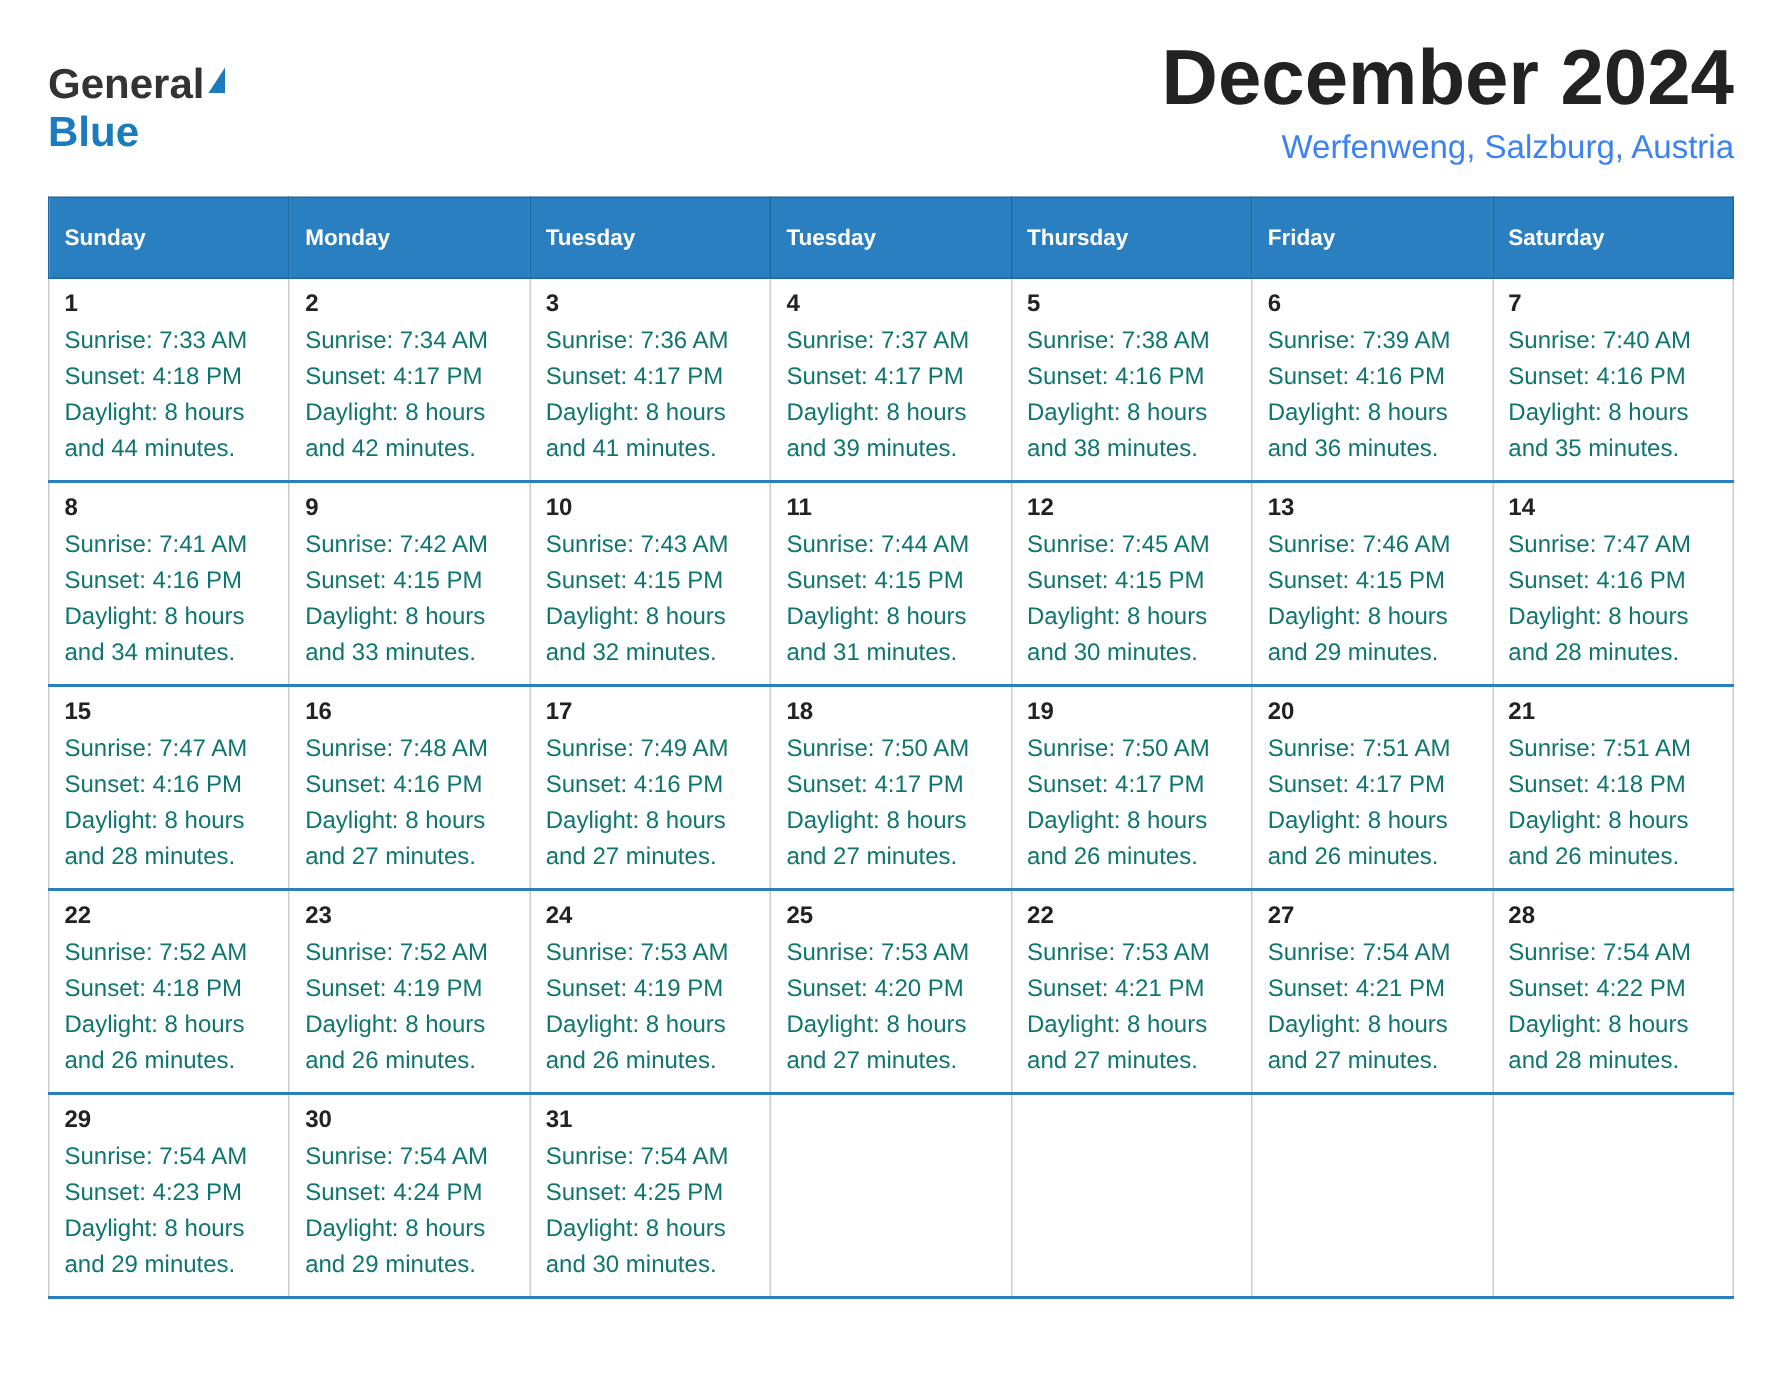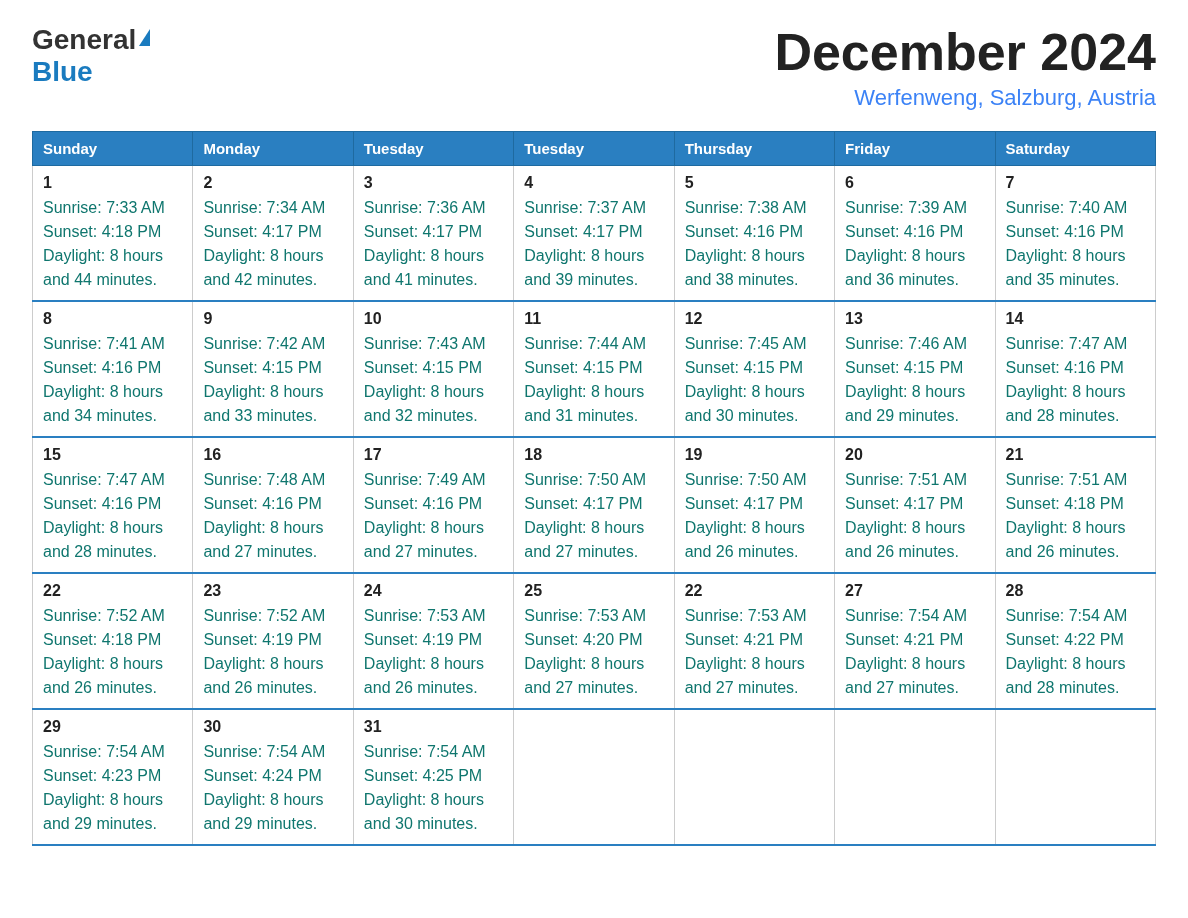--- a/index.html
+++ b/index.html
@@ -13,20 +13,21 @@
     .header-area {
       display: flex;
       justify-content: space-between;
       align-items: flex-start;
       margin-bottom: 20px;
     }
     .logo {
       display: flex;
       flex-direction: column;
       align-items: flex-start;
+      margin-top: 16px;
     }
     .logo-line {
       display: flex;
       align-items: center;
     }
     .title-area {
       text-align: right;
     }
     .month-title {
       font-size: 52px;
@@ -42,21 +43,21 @@
     .calendar {
       width: 100%;
       border-collapse: collapse;
       table-layout: fixed;
     }
     .calendar thead th {
       background-color: #2a7fc1;
       color: #fff;
       font-size: 15px;
       font-weight: bold;
-      padding: 8px 10px;
+      padding: 18px 10px;
       text-align: left;
       border: 1px solid #1e6aa0;
     }
     .calendar tbody td {
       vertical-align: top;
       padding: 8px 10px;
       border: 1px solid #ccc;
       font-size: 13px;
       color: #333;
       height: 100px;

